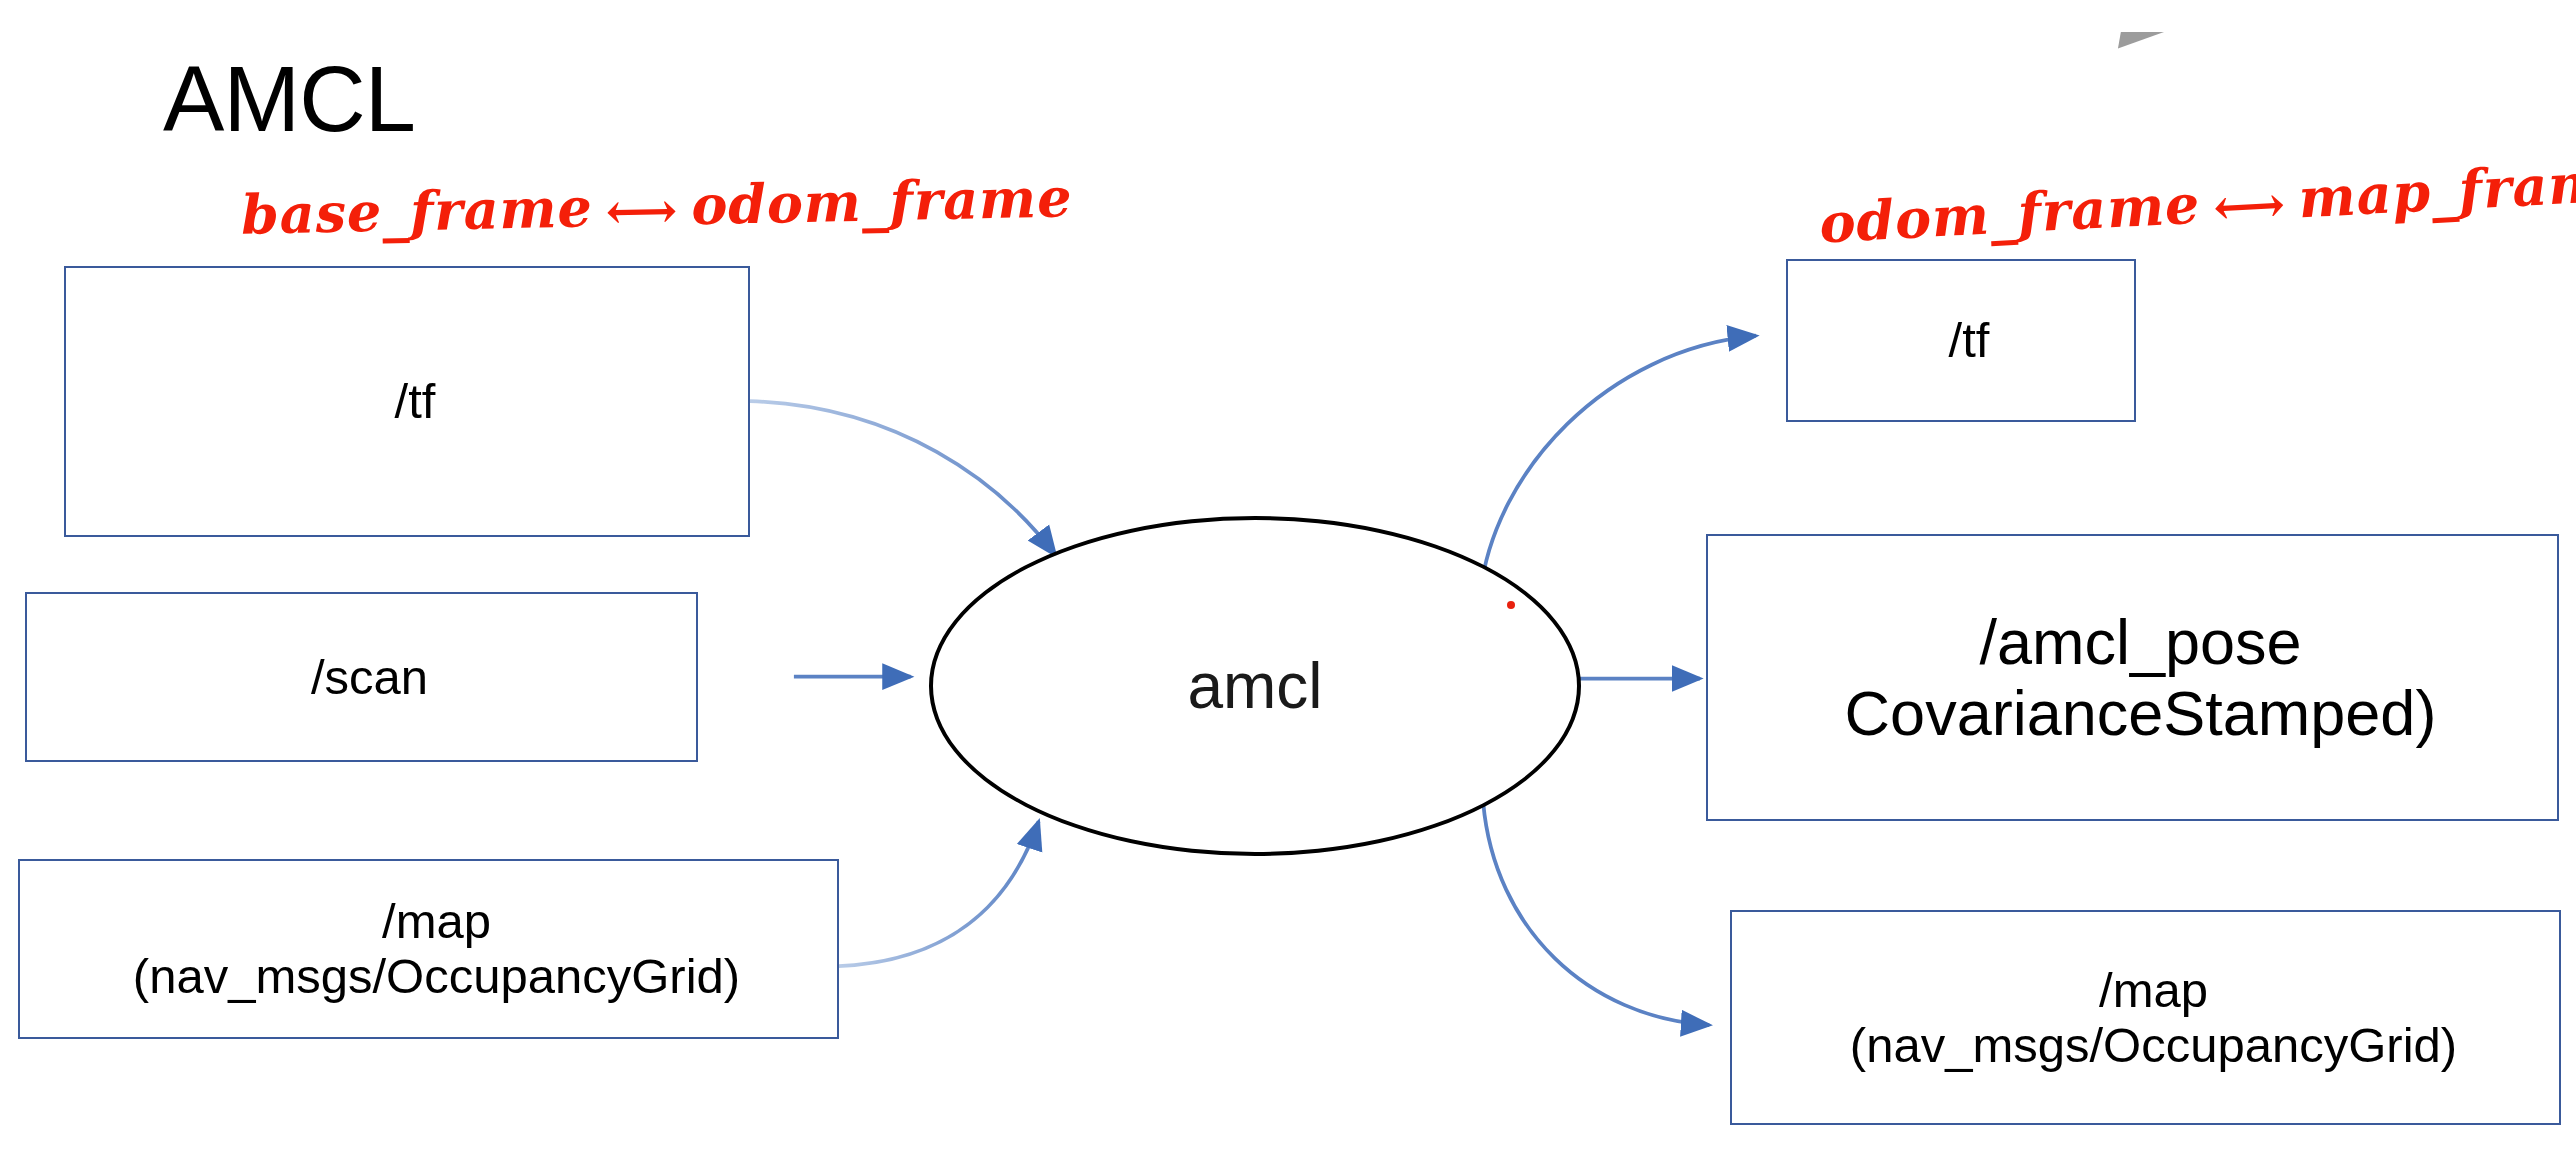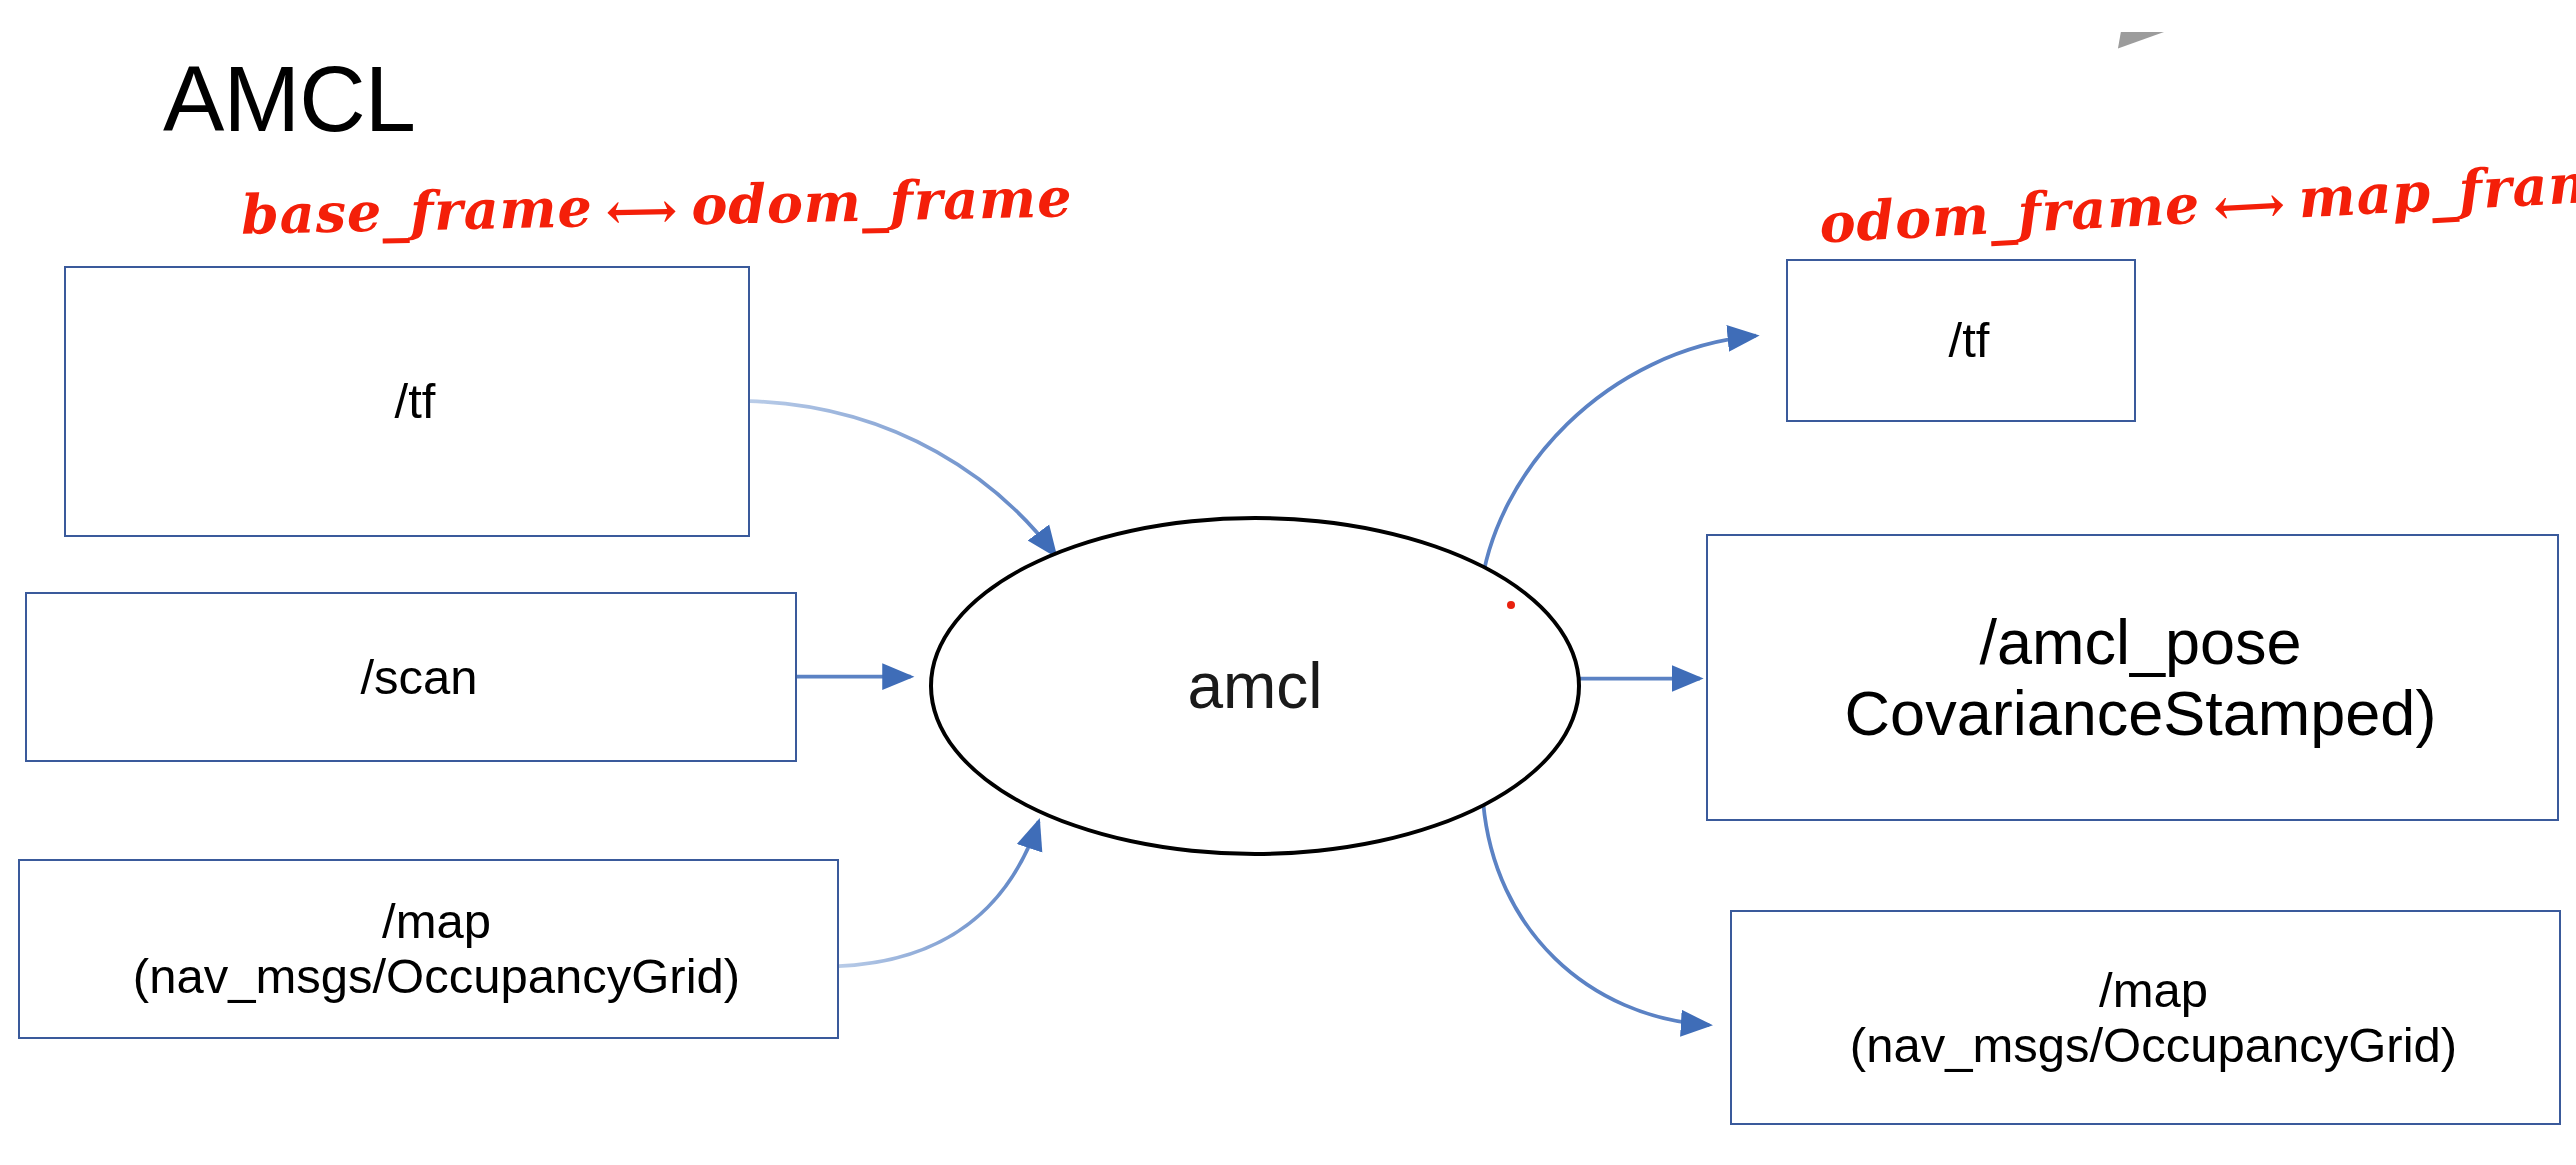--- a/index.html
+++ b/index.html
@@ -191,21 +191,21 @@
   <div id="hw-right" class="handwrite">
     <span>odom_frame</span><span class="hw-arrow">⟷</span><span>map_frame</span>
   </div>
 
   <div class="topic-box" id="box-in-tf" style="left:64px; top:234px; width:686px; height:271px; font-size:49px;">
     <span class="topic-line">
       <span class="topic-name">/tf</span>
     </span>
   </div>
 
-  <div class="topic-box" id="box-in-scan" style="left:25px; top:560px; width:772px; height:170px; font-size:49px;text-decoration:underline;">
+  <div class="topic-box" id="box-in-scan" style="left:25px; top:560px; width:673px; height:170px; font-size:49px;text-decoration:underline;">
     <span class="topic-line">
       <span class="topic-name">/scan</span>
     </span>
   </div>
 
   <div class="topic-box" id="box-in-map" style="left:18px; top:827px; width:821px; height:180px; font-size:49px;">
     <span class="topic-line">
       <span class="topic-name">/map</span>
     </span>
     <span class="topic-line">(nav_msgs/OccupancyGrid)</span>

